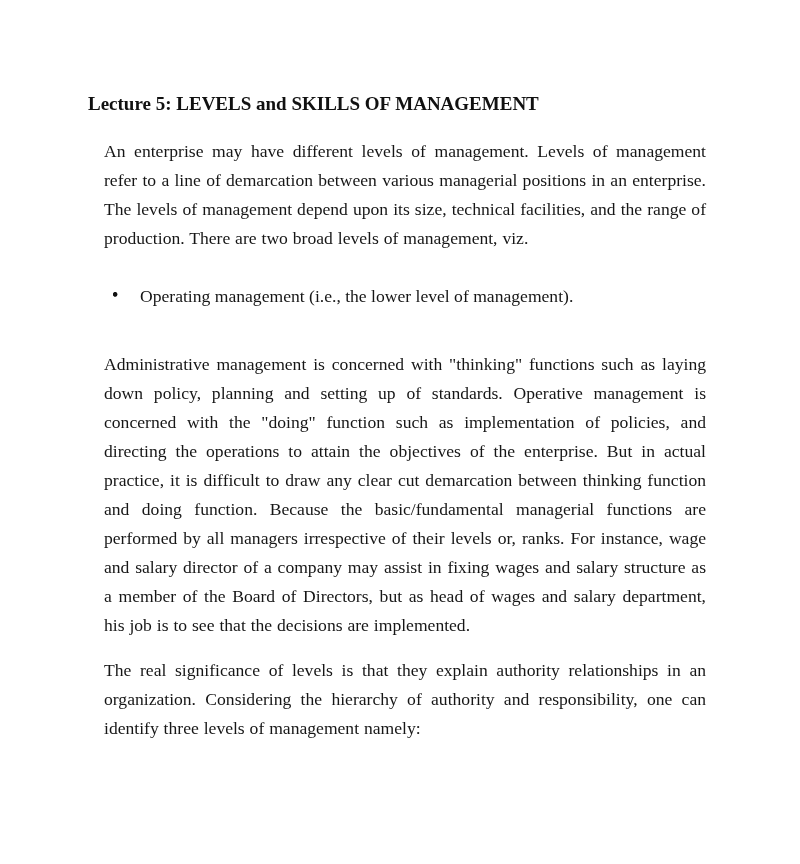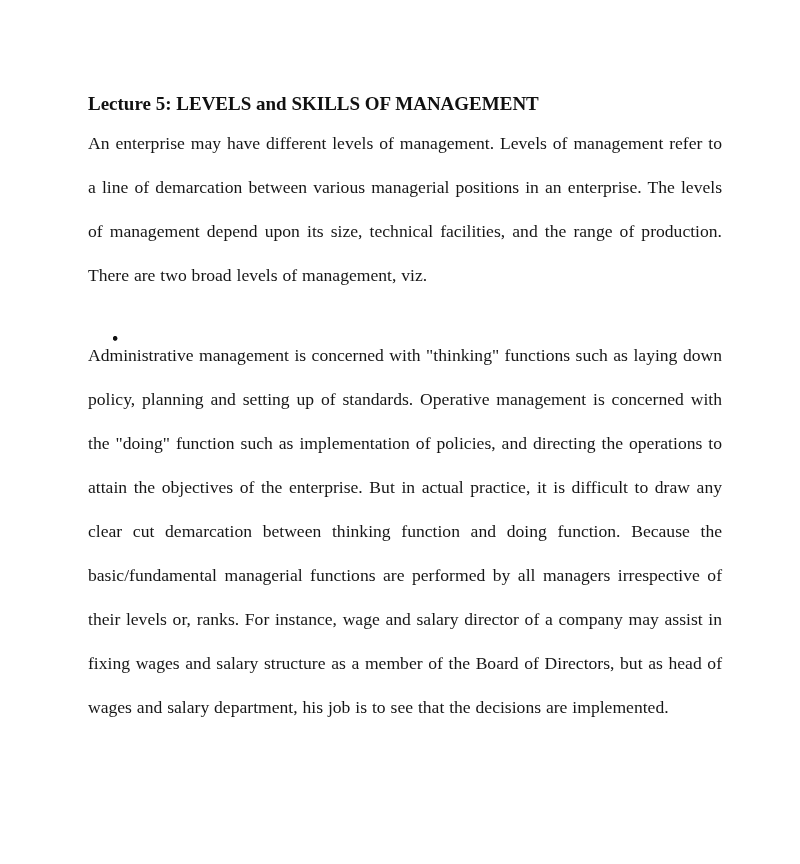--- a/index.html
+++ b/index.html
@@ -21,23 +21,23 @@
   }
   .doc-title {
     margin: 0;
     font-size: 19px;
     line-height: 34.3px;
     font-weight: bold;
     color: #111111;
     text-align: left;
   }
   .para {
-    margin: 0;
+    margin: 16px;
     font-size: 17.6px;
-    line-height: 44px;
+    line-height: 29px;
     text-align: justify;
     text-align-last: left;
     word-spacing: 0.5px;
   }
   ul.bullet-list {
     margin: 26px 0 36px 0;
     padding: 0;
     list-style: none;
   }
   ul.bullet-list li {
@@ -63,19 +63,21 @@
   <h1 class="doc-title">Lecture 5: LEVELS and SKILLS OF MANAGEMENT</h1>
 
   <p class="para">An enterprise may have different levels of management. Levels of management refer to a line of demarcation between various managerial positions in an enterprise. The levels of management depend upon its size, technical facilities, and the range of production. There are two broad levels of management, viz.</p>
 
   <ul class="bullet-list">
     <li>
       <span class="bullet-marker">•</span>
     </li>
     <li>
       <span class="bullet-marker">•</span>
+      <span>Operating management (i.e., the lower level of management).</span>
     </li>
   </ul>
 
   <p class="para">Administrative management is concerned with "thinking" functions such as laying down policy, planning and setting up of standards. Operative management is concerned with the "doing" function such as implementation of policies, and directing the operations to attain the objectives of the enterprise. But in actual practice, it is difficult to draw any clear cut demarcation between thinking function and doing function. Because the basic/fundamental managerial functions are performed by all managers irrespective of their levels or, ranks. For instance, wage and salary director of a company may assist in fixing wages and salary structure as a member of the Board of Directors, but as head of wages and salary department, his job is to see that the decisions are implemented.</p>
 
+  <p class="para">The real significance of levels is that they explain authority relationships in an organization. Considering the hierarchy of authority and responsibility, one can identify three levels of management namely:</p>
 
 </div>
 
 </body></html>

